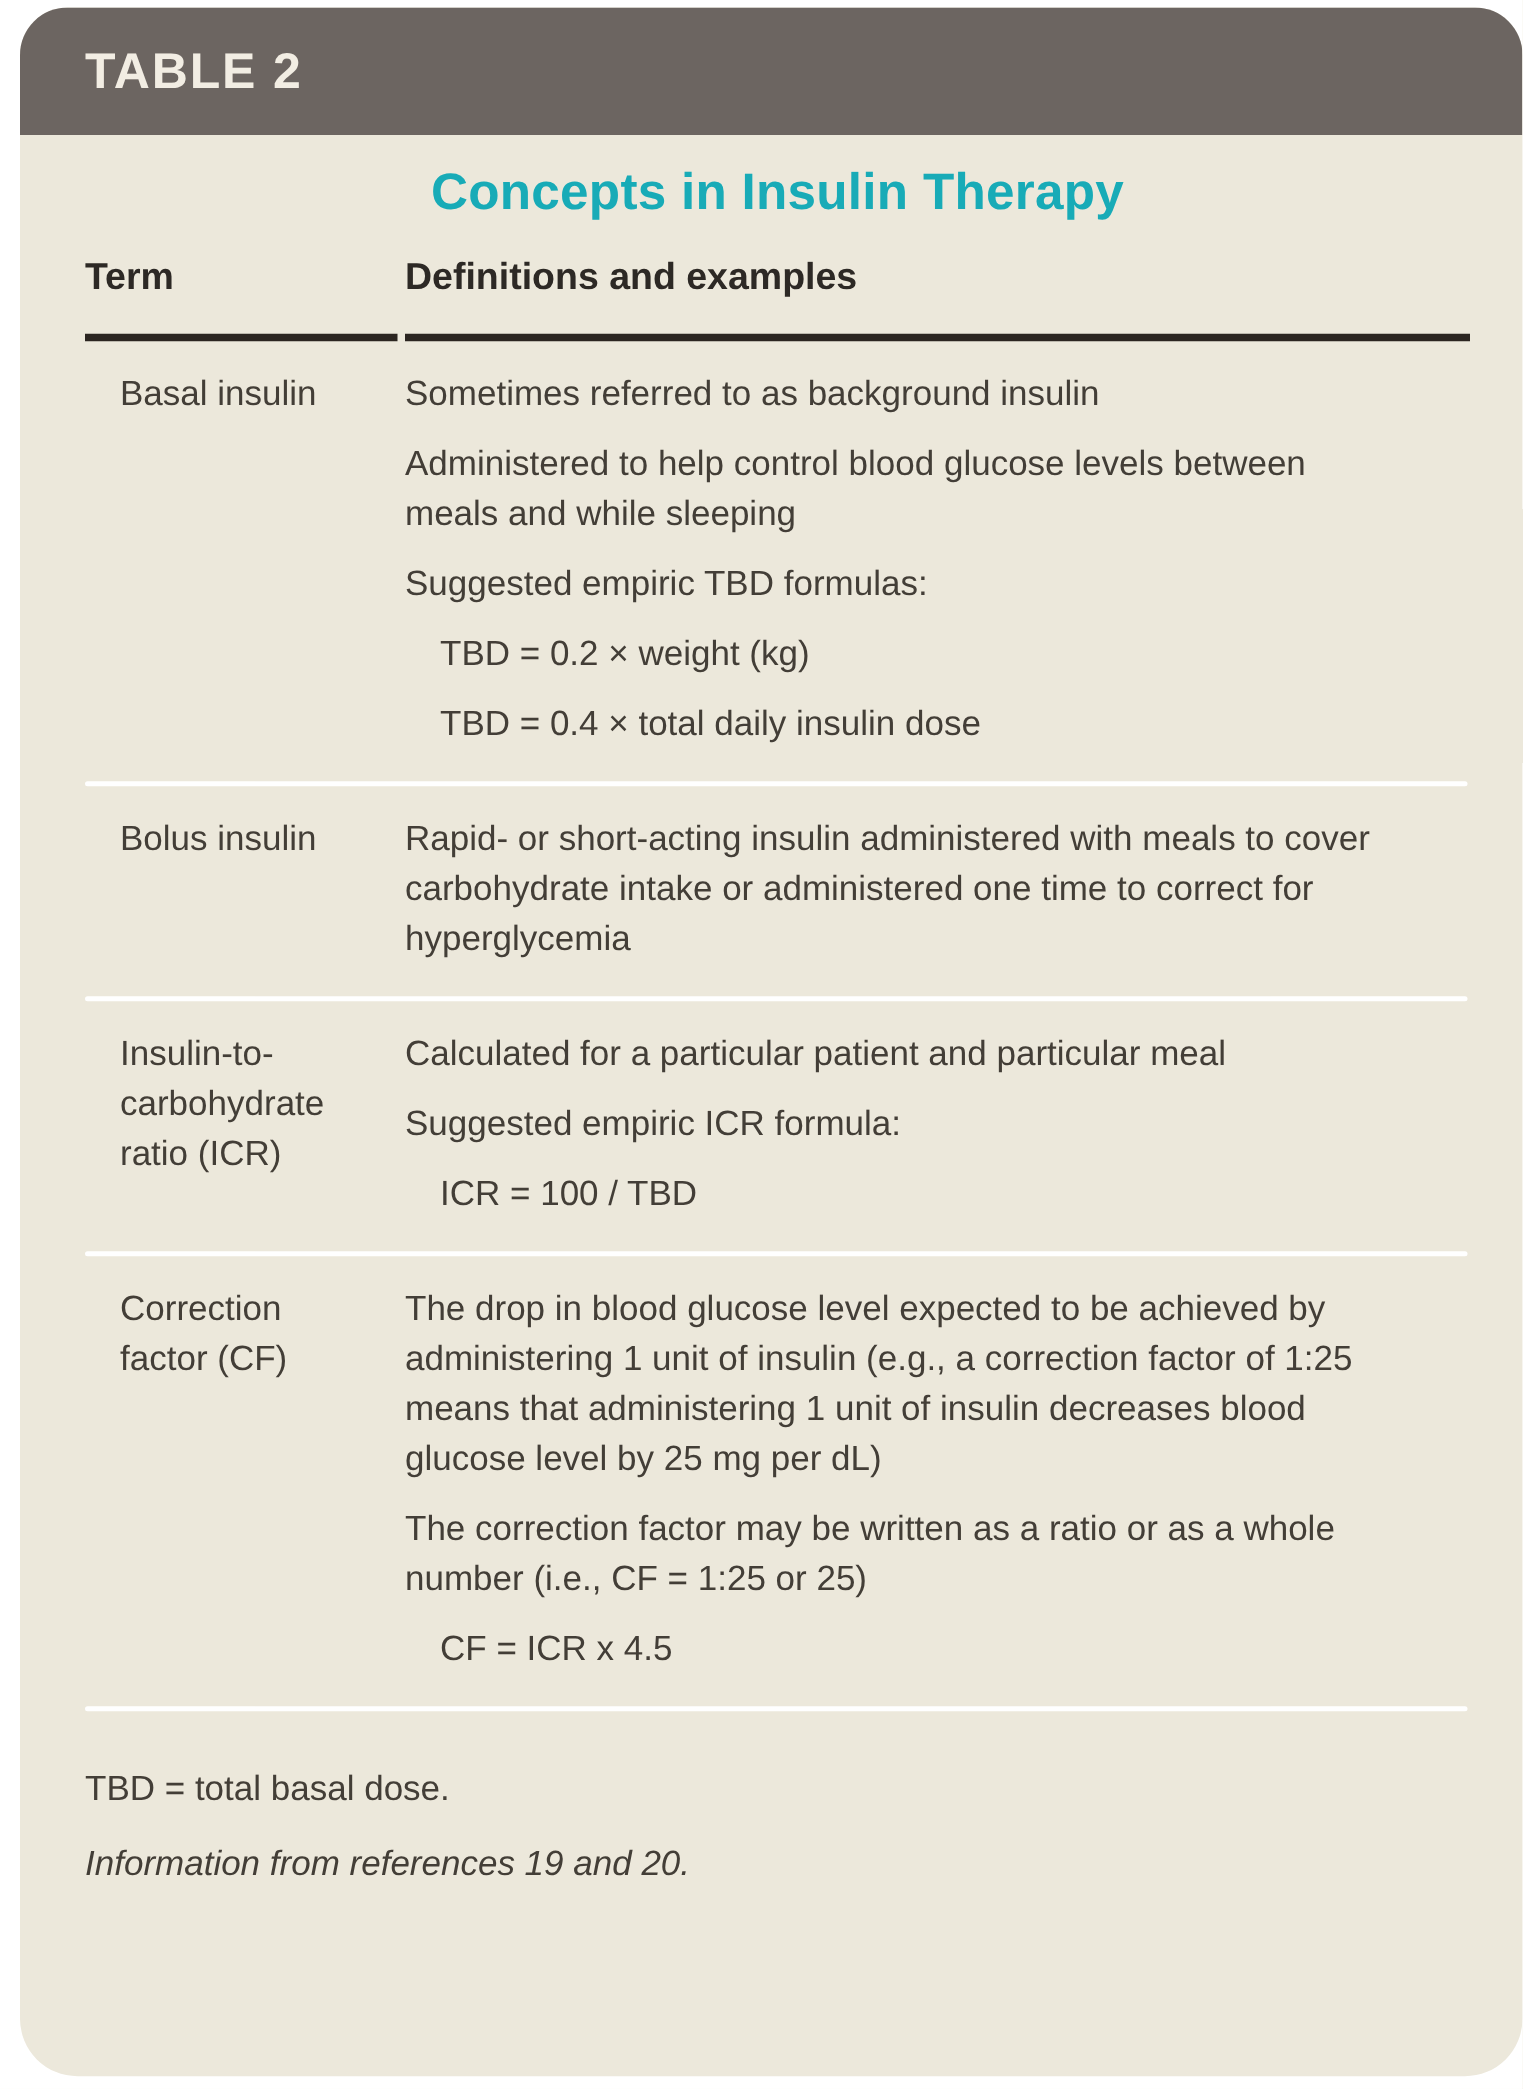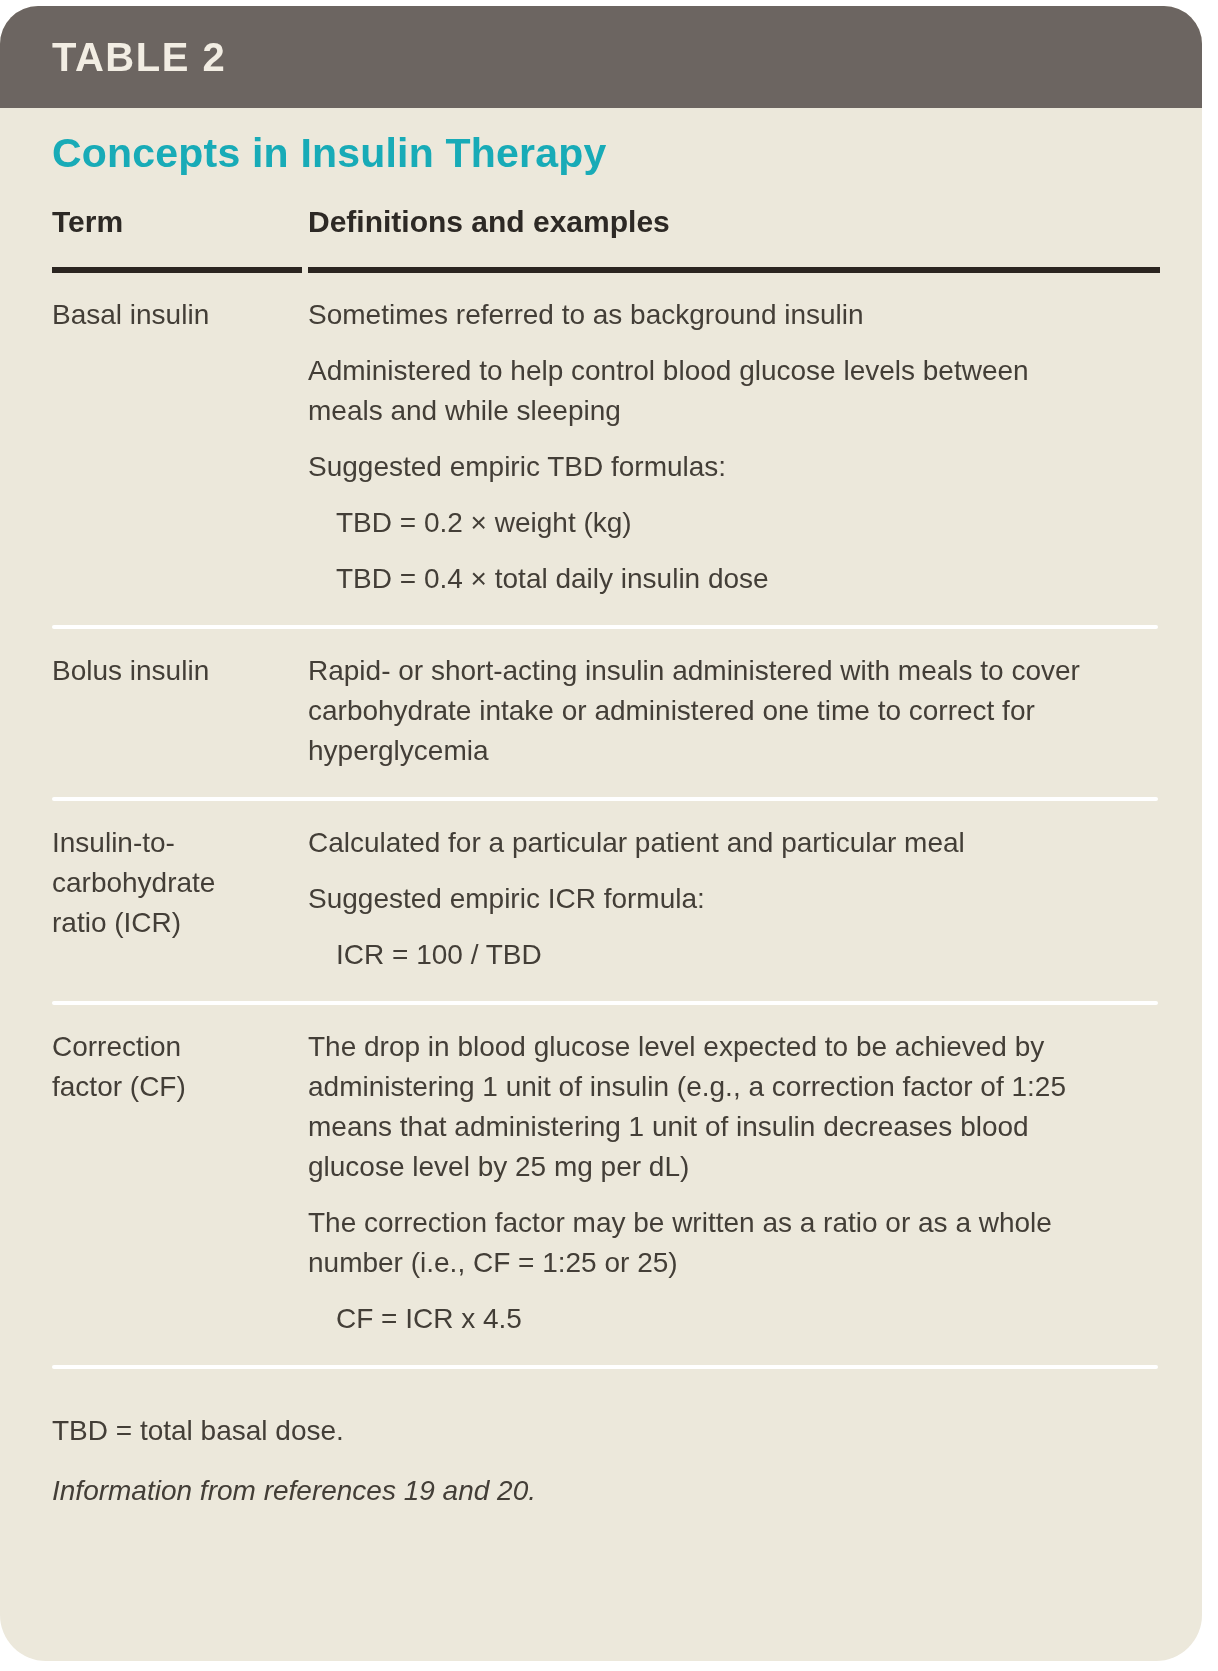--- a/index.html
+++ b/index.html
@@ -17,21 +17,21 @@
   html, body { background: var(--page); }
   body {
     width: 1218px;
     height: 1671px;
     font-family: "Liberation Sans", sans-serif;
     position: relative;
     overflow: hidden;
   }
   .card {
     position: absolute;
-    left: 0; top: 6px;
+    left: 16px; top: 6px;
     width: 1202px; height: 1655px;
     border-radius: 38px 38px 46px 46px;
     overflow: hidden;
     display: flex;
     flex-direction: column;
     background: var(--cream);
   }
   .card-header {
     background: var(--bar);
     height: 102px;
@@ -49,40 +49,42 @@
   .card-body {
     flex: 1 1 auto;
     padding: 0 42px 0 52px;
   }
   .title {
     margin-top: 22px;
     color: var(--teal);
     font-size: 41px;
     font-weight: 700;
     letter-spacing: 0.2px;
+    text-align: center;
   }
   .grid {
     display: grid;
     grid-template-columns: 250px 1fr;
     column-gap: 6px;
   }
   .thead { margin-top: 28px; }
   .th {
     font-size: 30px;
     font-weight: 700;
     color: var(--heading);
     padding-bottom: 28px;
     border-bottom: 6px solid var(--rule);
   }
   .row { padding: 22px 0 26px 0; }
   .term {
     font-size: 28px;
     line-height: 40px;
     color: var(--text);
     max-width: 205px;
+    margin-left: 28px;
   }
   .defs p {
     font-size: 28px;
     line-height: 40px;
     color: var(--text);
     max-width: 800px;
     margin-top: 16px;
   }
   .defs p:first-child { margin-top: 0; }
   .defs p.formula { padding-left: 28px; }

